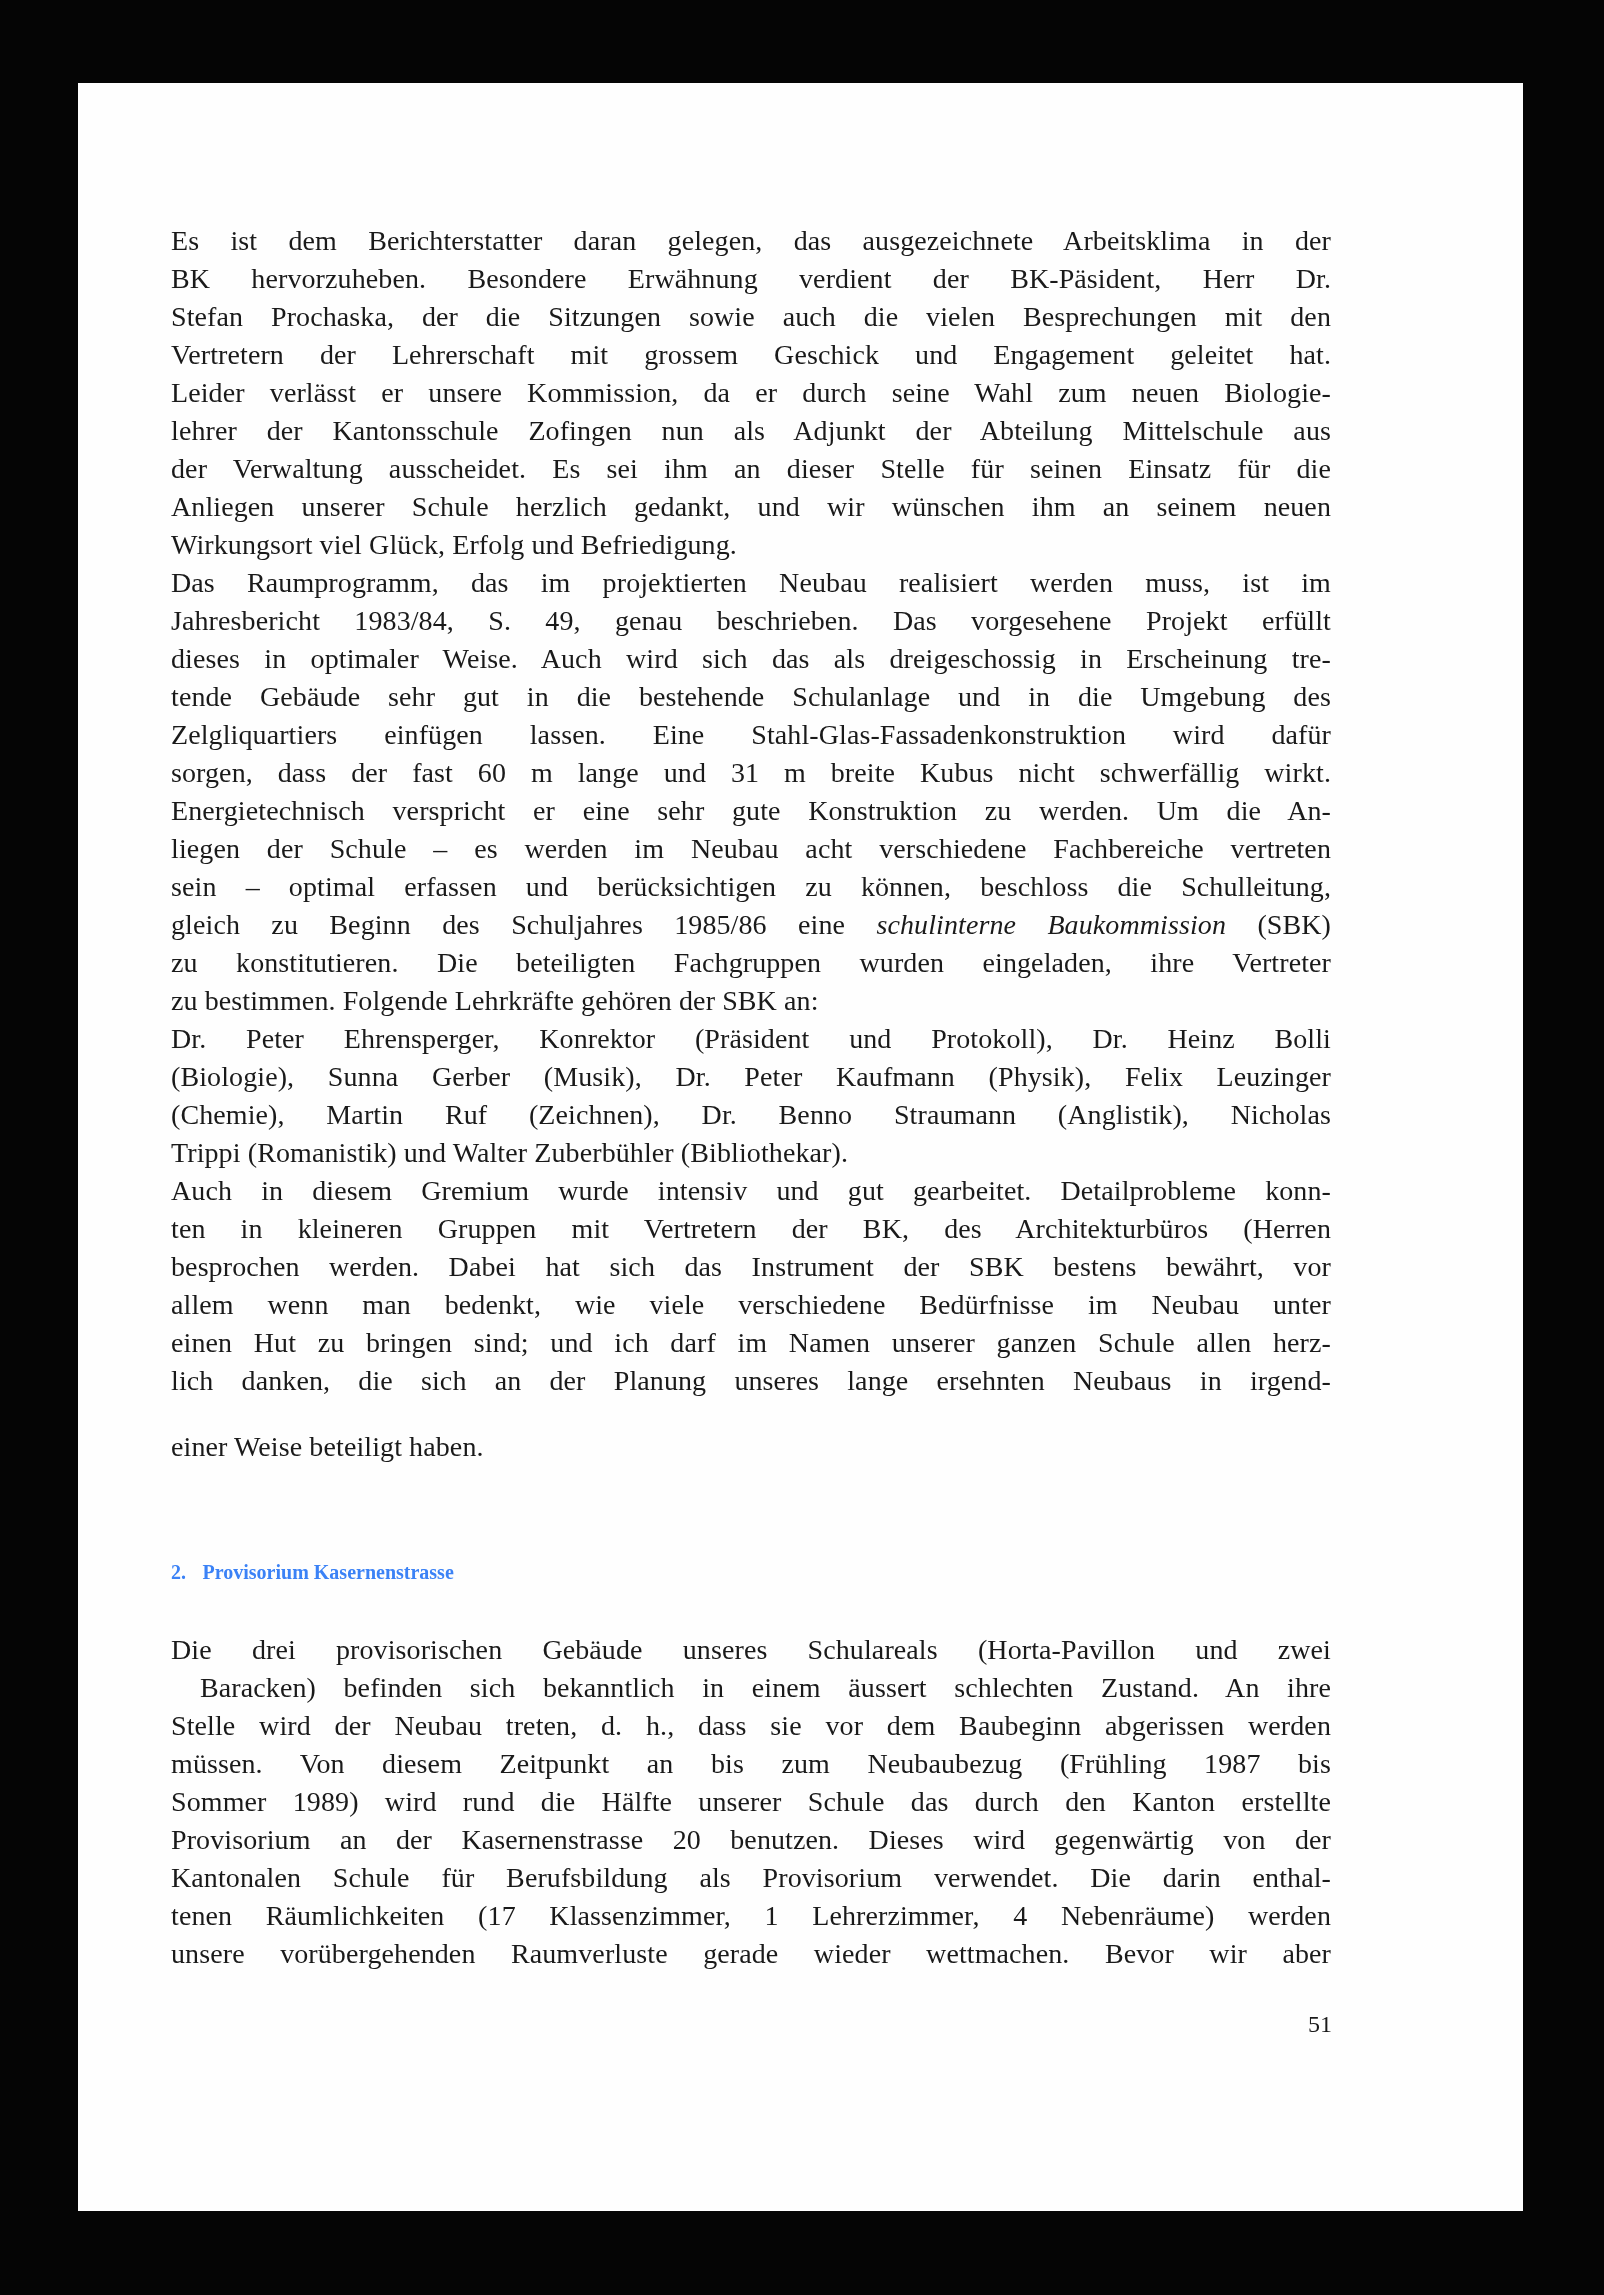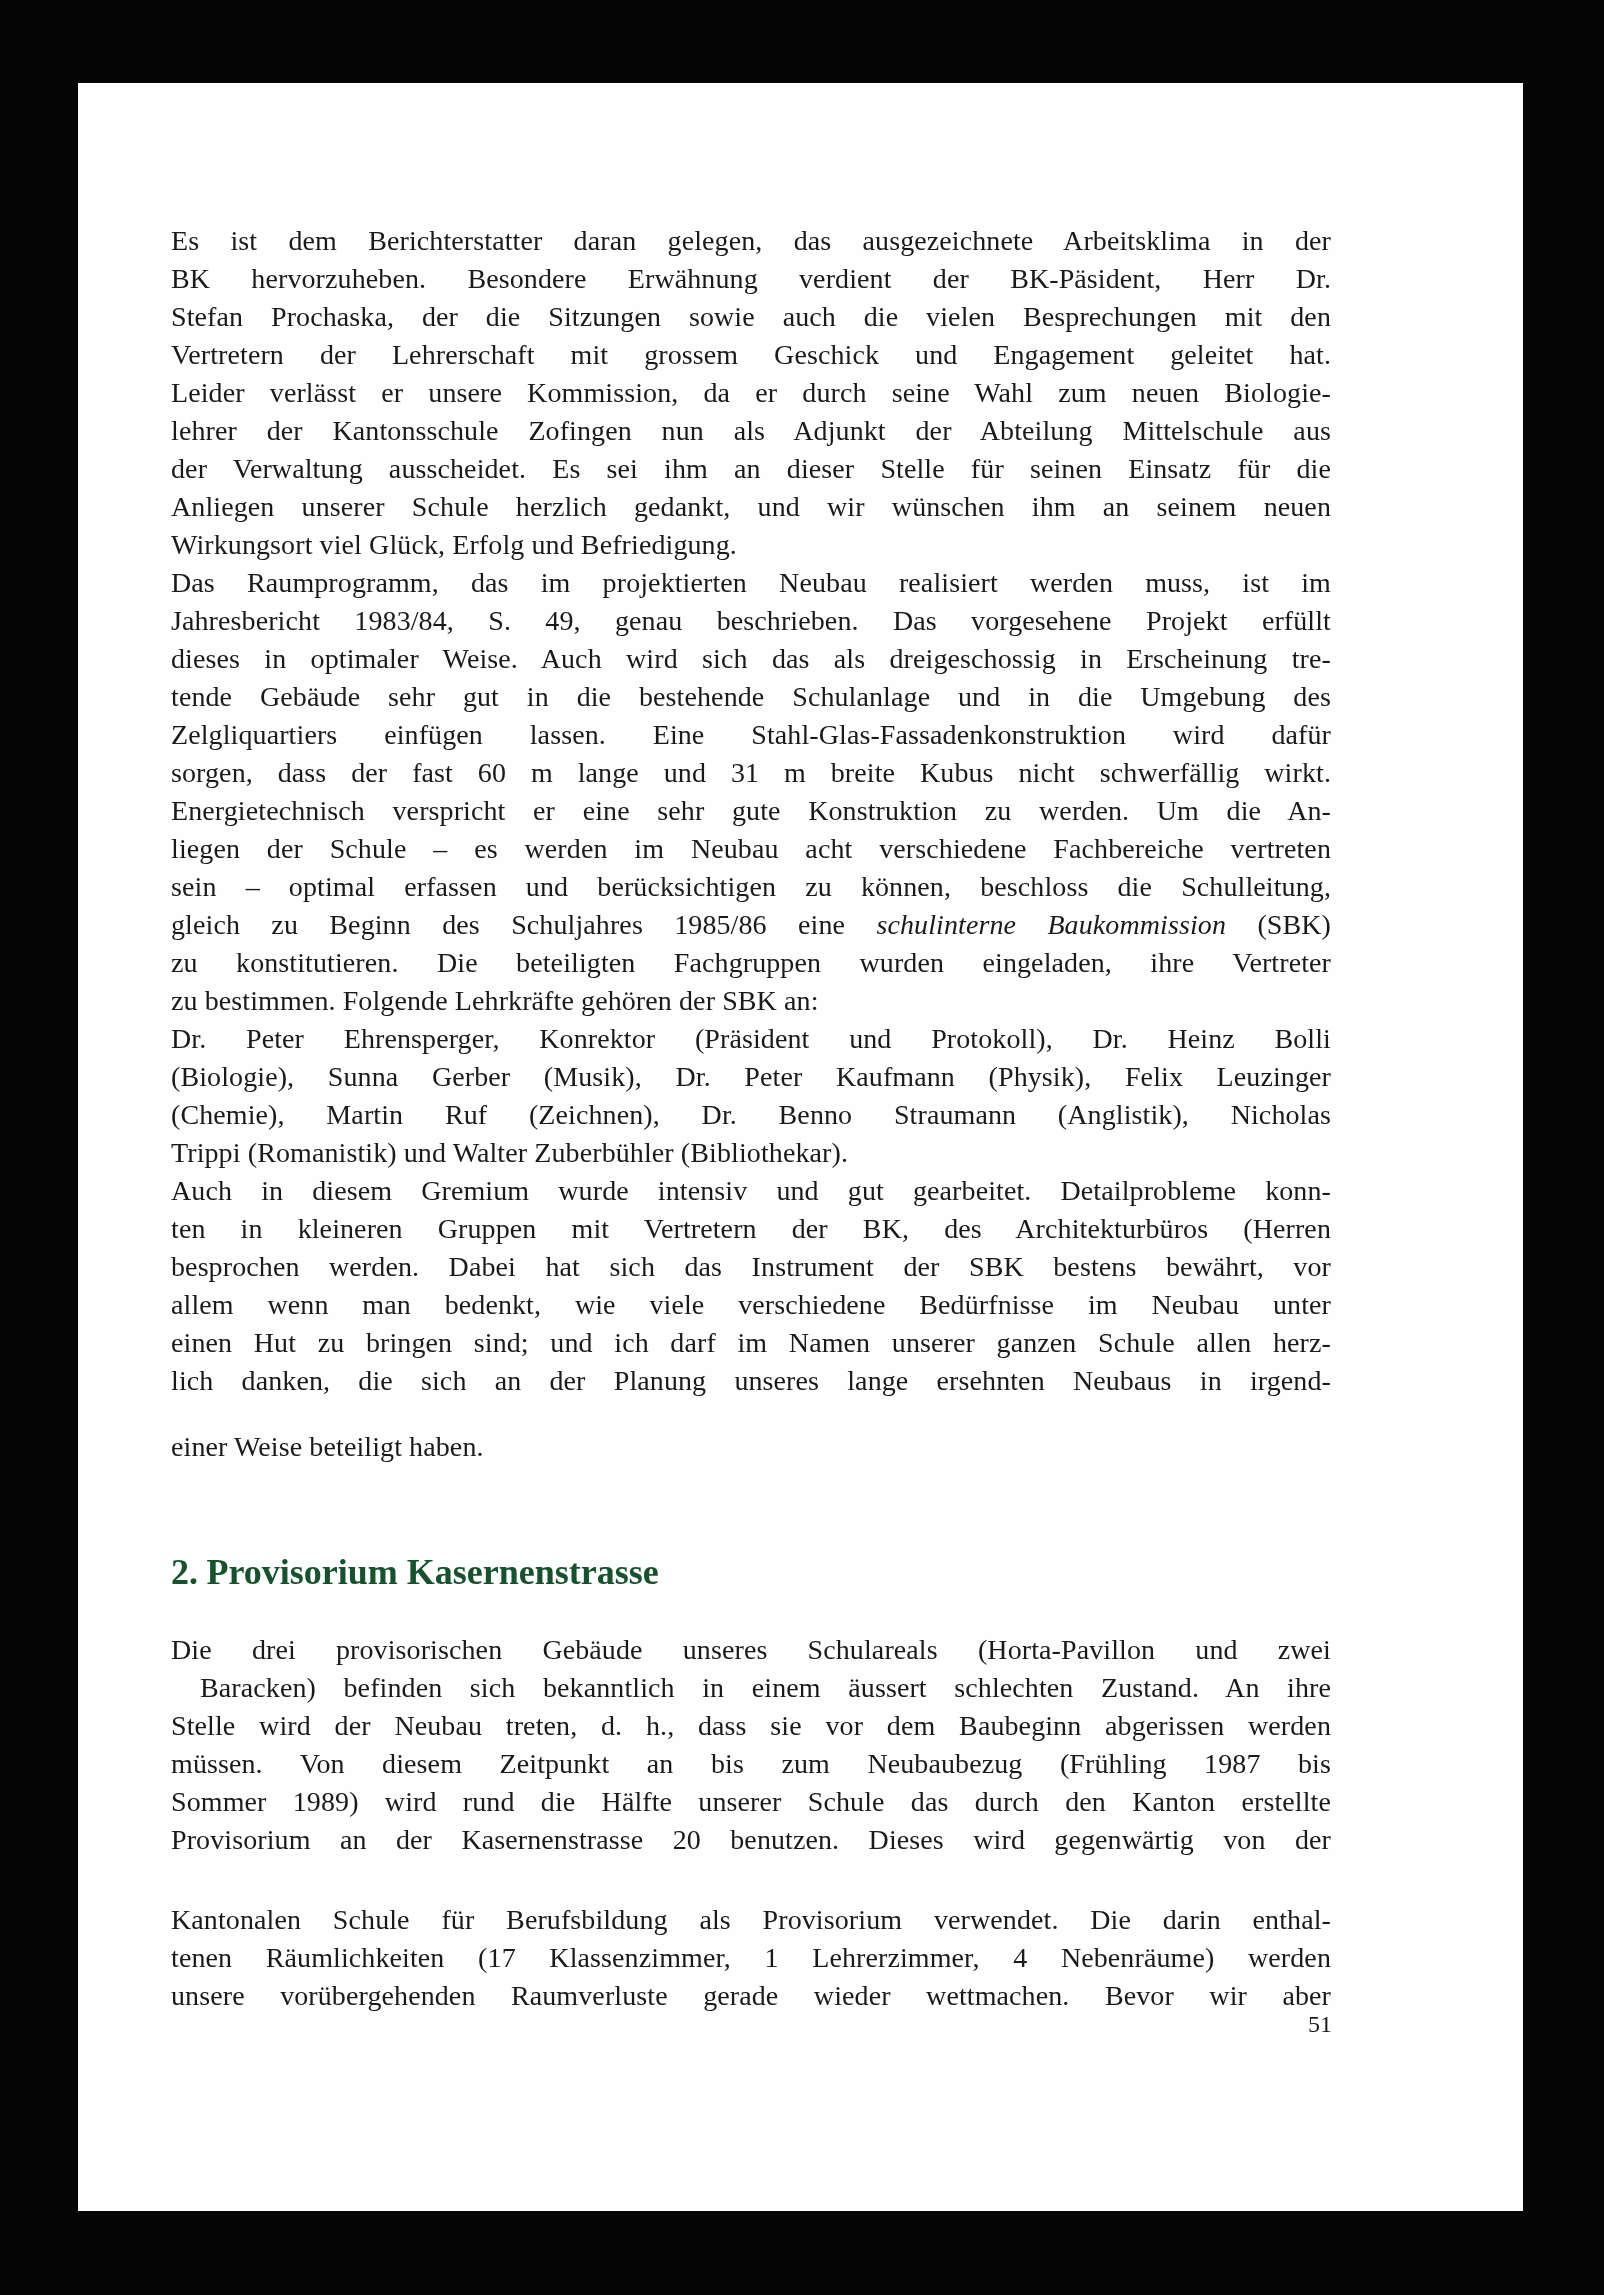--- a/index.html
+++ b/index.html
@@ -45,23 +45,23 @@
     .line em {
       font-style: italic;
     }
     .block-1 { top: 139px; }
     .section-heading {
       position: absolute;
       left: 93px;
       top: 1470px;
       font-family: "Liberation Serif", "DejaVu Serif", serif;
       font-weight: bold;
-      font-size: 36px;
+      font-size: 20px;
       line-height: 38px;
-      color: #14532d;
+      color: #3b82f6;
     }
     .section-heading .num {
       display: inline-block;
       width: 26.5px;
     }
     .block-2 { top: 1548px; }
     .page-number {
       position: absolute;
       right: 191px;
       top: 1922px;
@@ -116,21 +116,21 @@
     <span>Provisorium Kasernenstrasse</span>
   </div>
 
   <div class="text-block block-2">
     <span class="line" style="white-space: normal; height: 38px;">Die drei provisorischen Gebäude unseres Schulareals (Horta-Pavillon und zwei</span>
     <span class="line" style="white-space: normal; height: 38px; margin-left: 29px;">Baracken) befinden sich bekanntlich in einem äussert schlechten Zustand. An ihre</span>
     <span class="line" style="white-space: normal; height: 38px;">Stelle wird der Neubau treten, d. h., dass sie vor dem Baubeginn abgerissen werden</span>
     <span class="line" style="white-space: normal; height: 38px;">müssen. Von diesem Zeitpunkt an bis zum Neubaubezug (Frühling 1987 bis</span>
     <span class="line" style="white-space: normal; height: 38px;">Sommer 1989) wird rund die Hälfte unserer Schule das durch den Kanton erstellte</span>
     <span class="line" style="white-space: normal; height: 38px;">Provisorium an der Kasernenstrasse 20 benutzen. Dieses wird gegenwärtig von der</span>
-    <span class="line" style="white-space: normal; height: 38px; margin-top: 42px;">Kantonalen Schule für Berufsbildung als Provisorium verwendet. Die darin enthal-</span>
+    <span class="line" style="white-space: normal; height: 38px;">Kantonalen Schule für Berufsbildung als Provisorium verwendet. Die darin enthal-</span>
     <span class="line" style="white-space: normal; height: 38px;">tenen Räumlichkeiten (17 Klassenzimmer, 1 Lehrerzimmer, 4 Nebenräume) werden</span>
     <span class="line" style="white-space: normal; height: 38px;">unsere vorübergehenden Raumverluste gerade wieder wettmachen. Bevor wir aber</span>
   </div>
 
   <div class="page-number">51</div>
 
 </div>
 
 
 </body></html>

